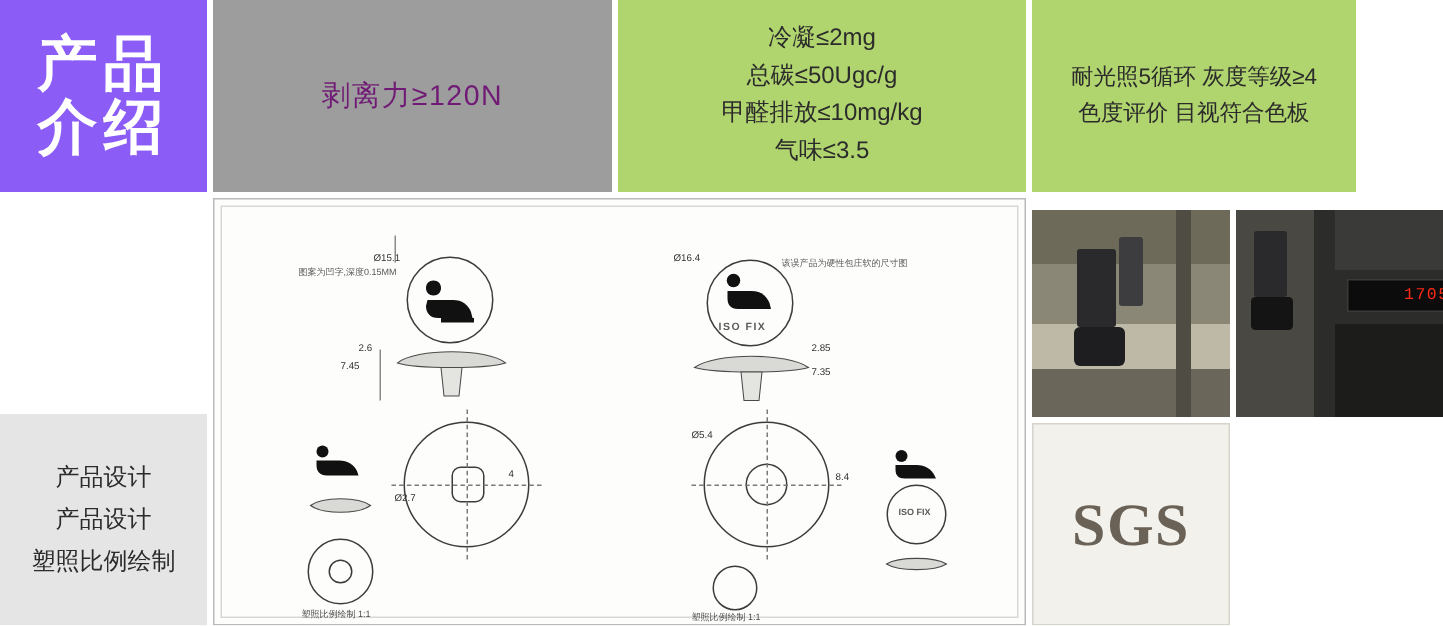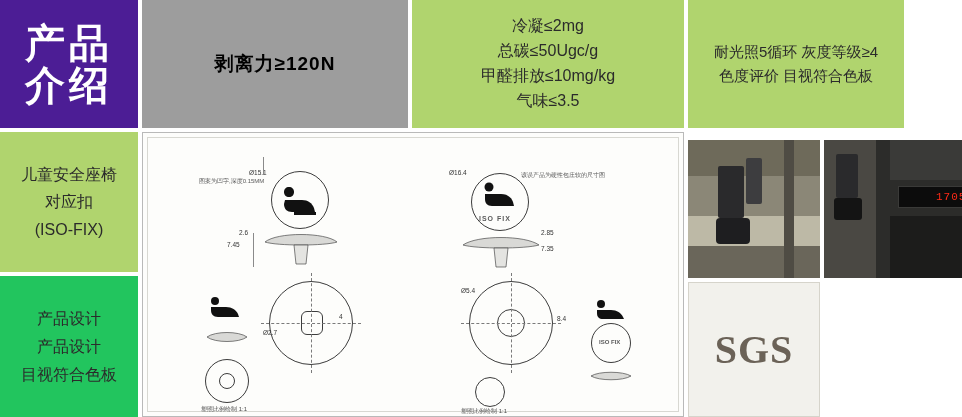--- a/index.html
+++ b/index.html
@@ -17,21 +17,21 @@
     background: #ffffff;
     overflow: hidden;
   }
   .panel {
     position: absolute;
     box-sizing: border-box;
   }
   
   #title-block {
     left: 0; top: 0; width: 138px; height: 128px;
-    background: #4c1d95;
+    background: #8b5cf6;
     display: flex;
     flex-direction: column;
     align-items: center;
     justify-content: center;
   }
   #title-block .t-line {
     color: #ffffff;
     font-size: 40px;
     line-height: 1.05;
     letter-spacing: 4px;
@@ -39,24 +39,23 @@
     text-align: center;
   }
   #peel-block {
     left: 142px; top: 0; width: 266px; height: 128px;
     background: #9d9d9d;
     display: flex;
     align-items: center;
     justify-content: center;
   }
   #peel-block .txt {
-    color: #000000;
+    color: #701a75;
     font-size: 19px;
     letter-spacing: 1px;
-    font-weight: bold;
   }
   #emission-block {
     left: 412px; top: 0; width: 272px; height: 128px;
     background: #b0d46e;
     display: flex;
     align-items: center;
     justify-content: center;
   }
   #emission-block .lines {
     color: #2b2b2b;
@@ -86,21 +85,21 @@
     justify-content: center;
   }
   #isofix-label .lines {
     color: #2b2b2b;
     font-size: 16px;
     line-height: 1.7;
     text-align: center;
   }
   #design-label {
     left: 0; top: 276px; width: 138px; height: 141px;
-    background: #22c55e;
+    background: #e5e5e5;
     display: flex;
     align-items: center;
     justify-content: center;
   }
   #design-label .lines {
     color: #2b2b2b;
     font-size: 16px;
     line-height: 1.75;
     text-align: center;
   }
@@ -243,33 +242,26 @@
     </div>
   </div>
 
   <div class="panel" id="light-block">
     <div class="lines">
       <div>耐光照5循环 灰度等级≥4</div>
       <div>色度评价 目视符合色板</div>
     </div>
   </div>
 
-  <div class="panel" id="isofix-label">
-    <div class="lines">
-      <div>儿童安全座椅</div>
-      <div>对应扣</div>
-      <div>(ISO-FIX)</div>
-    </div>
-  </div>
 
   <div class="panel" id="design-label">
     <div class="lines">
       <div>产品设计</div>
       <div>产品设计</div>
-      <div>目视符合色板</div>
+      <div>塑照比例绘制</div>
     </div>
   </div>
 
   <div class="panel" id="drawing">
     <div class="inner-frame"></div>
 
     <div class="dwg-note" style="left:56px; top:44px;">图案为凹字,深度0.15MM</div>
     <div class="dwg-note" style="left:378px; top:38px;">该误产品为硬性包庄软的尺寸图</div>
 
     <div class="circle-outline" style="left:128px; top:38px; width:58px; height:58px;"></div>

